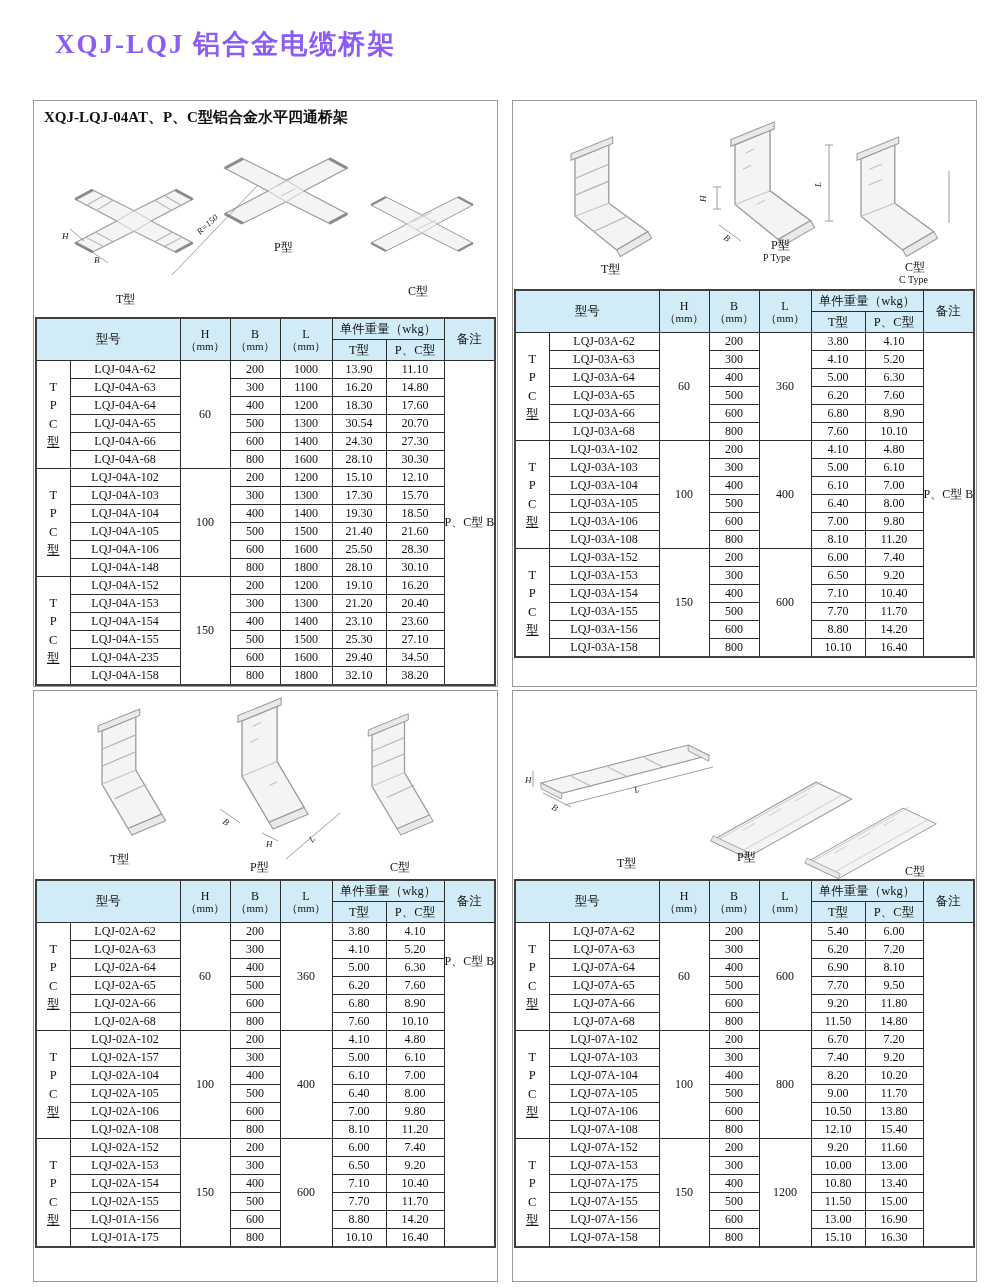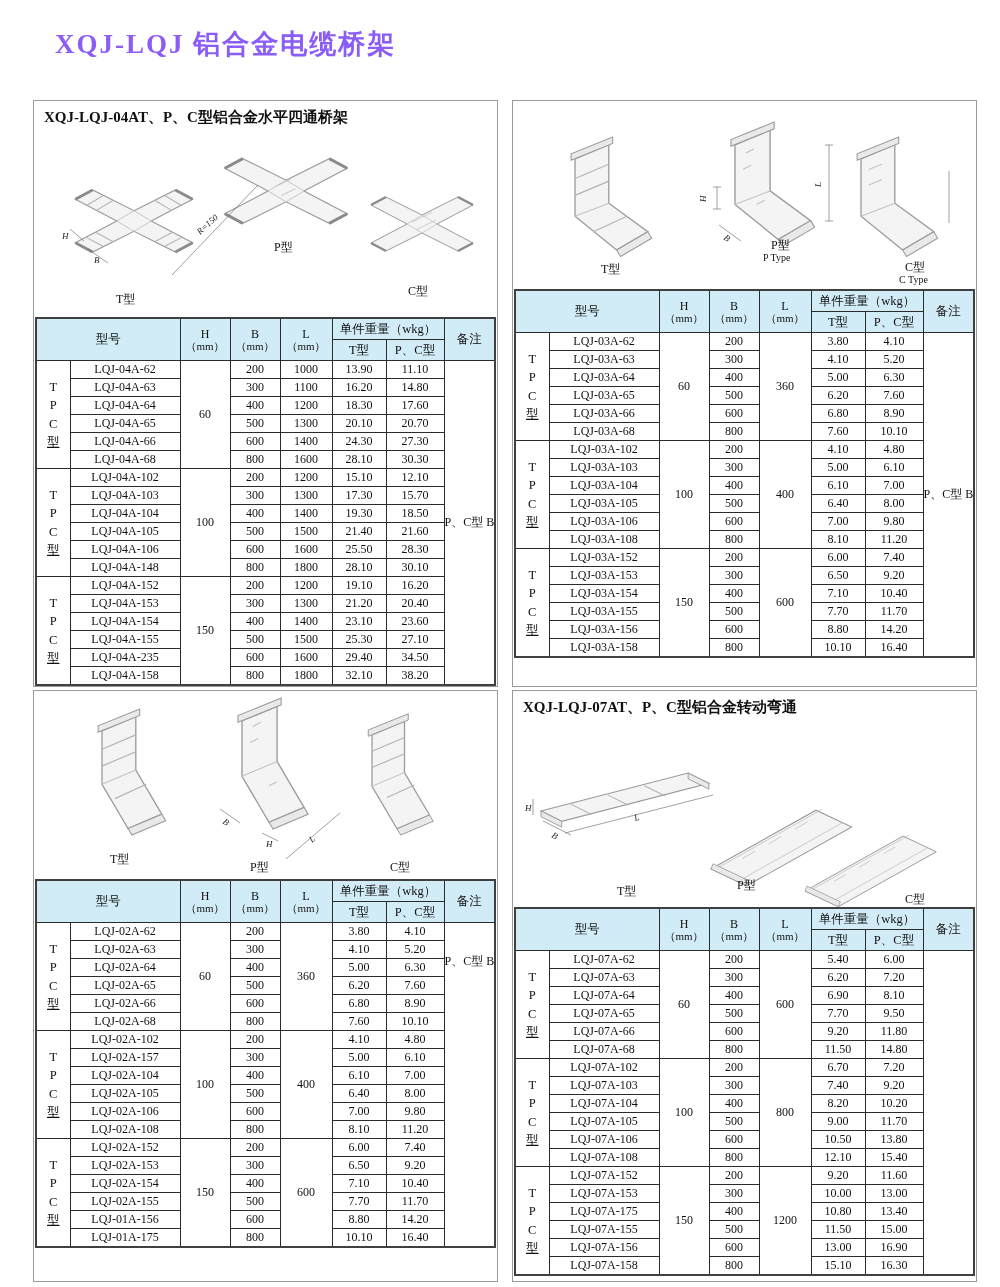--- a/index.html
+++ b/index.html
@@ -182,21 +182,21 @@
             <td>LQJ-04A-64</td>
             <td>400</td>
             <td>1200</td>
             <td>18.30</td>
             <td>17.60</td>
           </tr>
           <tr>
             <td>LQJ-04A-65</td>
             <td>500</td>
             <td>1300</td>
-            <td>20.10</td>
+            <td>30.54</td>
             <td>20.70</td>
           </tr>
           <tr>
             <td>LQJ-04A-66</td>
             <td>600</td>
             <td>1400</td>
             <td>24.30</td>
             <td>27.30</td>
           </tr>
           <tr>
@@ -704,21 +704,20 @@
             <td>LQJ-01A-175</td>
             <td>800</td>
             <td>10.10</td>
             <td>16.40</td>
           </tr>
         </tbody>
       </table>
   </div>
 
   <div class="panel">
-    <div class="panel-title">XQJ-LQJ-07AT、P、C型铝合金转动弯通</div>
     <svg class="drawing" viewBox="0 0 463 188" xmlns="http://www.w3.org/2000/svg">
       <g transform="translate(28,92) scale(1.15)">
         <use href="#ladder"></use>
       </g>
       <g transform="translate(198,150) scale(1.05)">
         <use href="#tray"></use>
         <path class="lite" d="M30,-10 L42,-17 M55,-24 L67,-31 M80,-38 L92,-45"></path>
       </g>
       <g transform="translate(292,172) scale(0.98)">
         <use href="#tray"></use>

